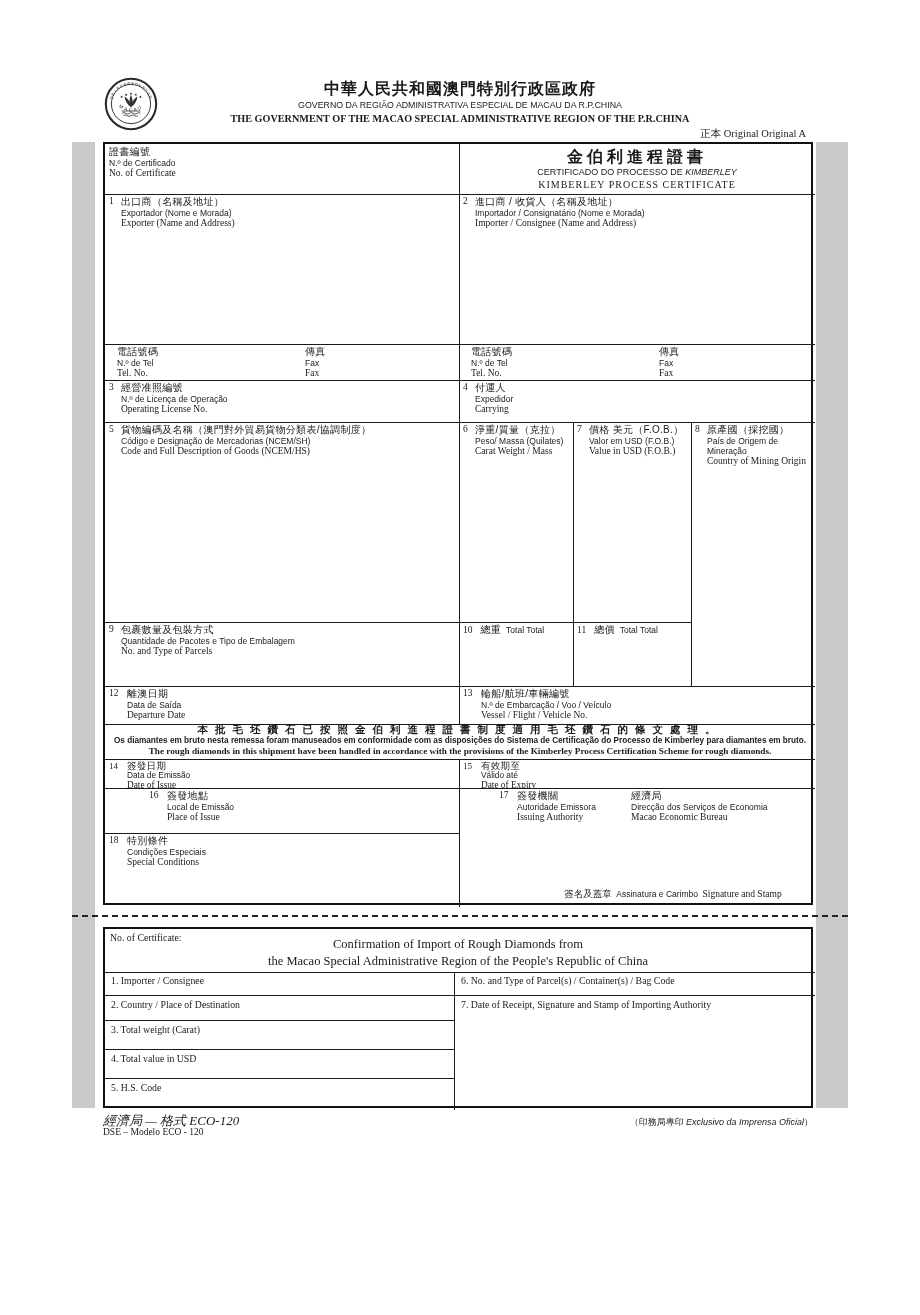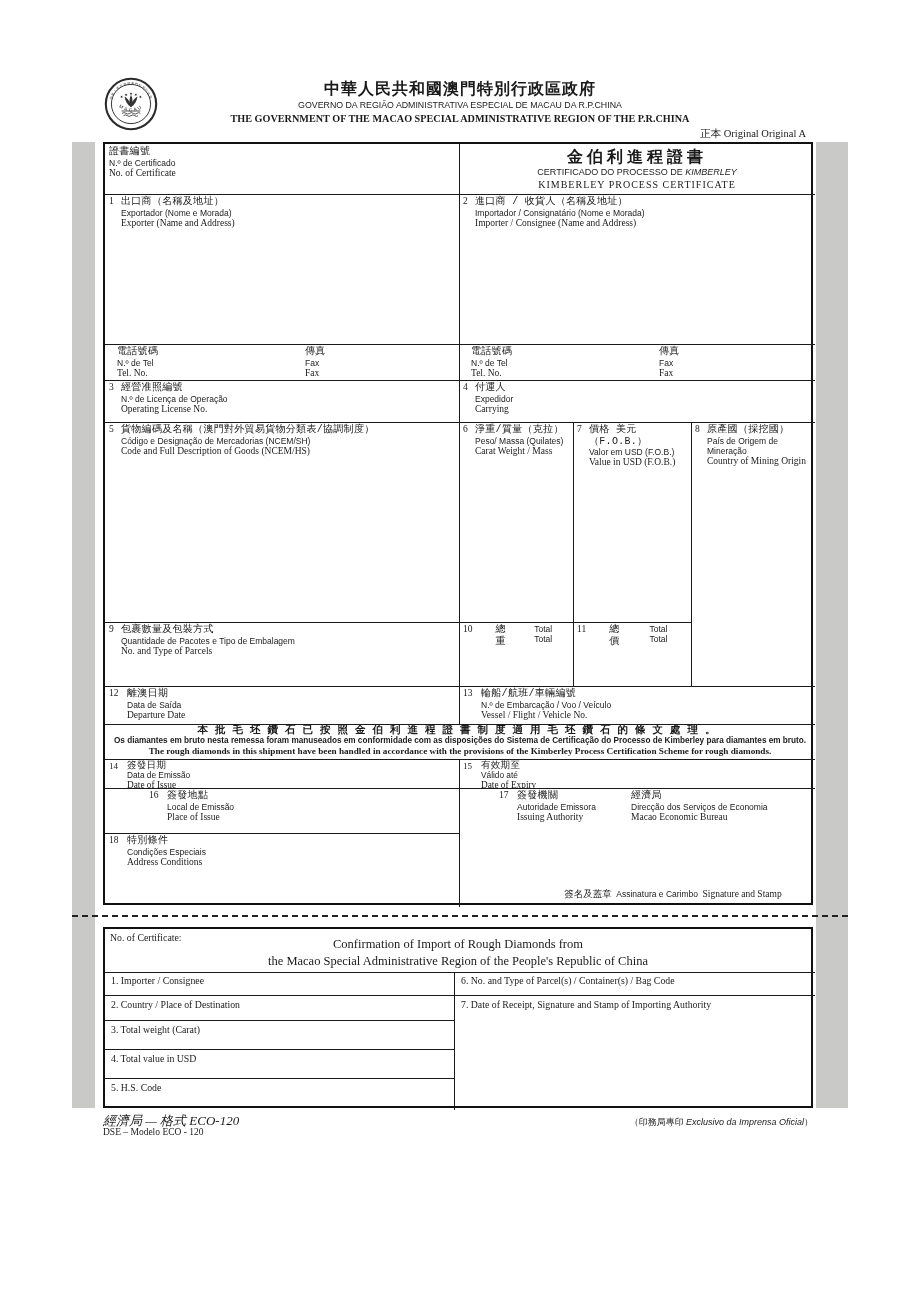--- a/index.html
+++ b/index.html
@@ -24,37 +24,37 @@
   
   .tbl  { position:absolute; left:103px; top:142px; width:710px; height:763px; border:2px solid #111; }
   .tbl2 { position:absolute; left:103px; top:927px; width:710px; height:181px; border:2px solid #111; }
   .hl { position:absolute; height:1px; background:#1a1a1a; }
   .vl { position:absolute; width:1px;  background:#1a1a1a; }
 
   .fld { position:absolute; padding:2px 4px; overflow:hidden; }
   .frow { display:flex; }
   .fno { flex:none; min-width:12px; padding-right:3px; font-family:"Liberation Serif", serif;
          font-size:9.5px; line-height:11.5px; }
-  .zh { font-family:Liberation Mono, monospace; font-size:10px;  line-height:11.5px; letter-spacing:0.3px; }
+  .zh { font-family:Liberation Sans, sans-serif; font-size:10px;  line-height:11.5px; letter-spacing:0.3px; }
   .pt { font-family:"Liberation Sans",  sans-serif; font-size:8.5px; line-height:10px; }
   .en { font-family:"Liberation Serif", serif; font-size:9.5px; line-height:11px; }
   .tight .fno { font-size:9px; line-height:10px; }
   .tight .zh { font-size:9.5px; line-height:10px; }
   .tight .pt { font-size:8.3px; line-height:9px; }
   .tight .en { font-size:9.3px; line-height:10px; }
 
   .cert-title { text-align:center; padding-top:3px; }
   .cert-title .t-zh { font-family:"Liberation Serif", serif; font-weight:bold; font-size:16px;
                       letter-spacing:4px; line-height:19px; }
   .cert-title .t-pt { font-size:9px; line-height:12px; }
   .cert-title .t-en { font-family:"Liberation Serif", serif; font-size:10px; letter-spacing:1px; line-height:13px; }
 
   .telfax-group { position:absolute; top:2px; }
 
-  .inline-lab { display:flex; align-items:baseline; gap:20px; }
+  .inline-lab { display:flex; align-items:baseline; gap:5px; }
   .inline-lab .lat { font-family:"Liberation Sans", sans-serif; font-size:8.5px; }
 
   .decl { text-align:center; padding-top:0; }
   .decl .d-zh { font-family:"Liberation Serif", serif; font-weight:bold; font-size:10.5px;
                 letter-spacing:7px; line-height:12px; white-space:nowrap; }
   .decl .d-pt { font-weight:bold; font-size:8.2px; line-height:10px; white-space:nowrap; }
   .decl .d-en { font-family:"Liberation Serif", serif; font-weight:bold; font-size:9.2px;
                 line-height:11px; white-space:nowrap; }
 
   .sig { position:absolute; left:0; right:0; bottom:6px; text-align:center; white-space:nowrap; }
@@ -369,21 +369,21 @@
       <span class="en-i">Signature and Stamp</span>
     </div>
   </div>
 
   <div class="fld" style="left:0; top:689px; width:354px; height:74px;">
     <div class="frow">
         <span class="fno" style="min-width:18px">18</span>
       <div>
           <div class="zh">特別條件</div>
            <div class="pt">Condições Especiais</div>
-           <div class="en">Address Conditions</div>
+           <div class="en">Special Conditions</div>
         </div>
       </div>
   </div>
 
 </div>
 
 <div class="dash-sep"></div>
 
 <div class="tbl2">
   <div class="hl" style="left:0; top:43px;  width:710px;"></div>

